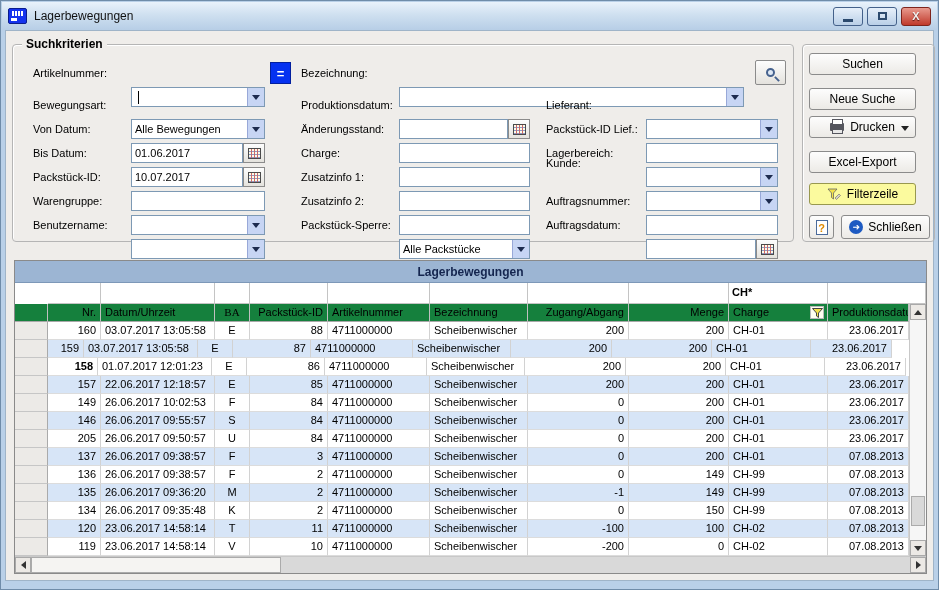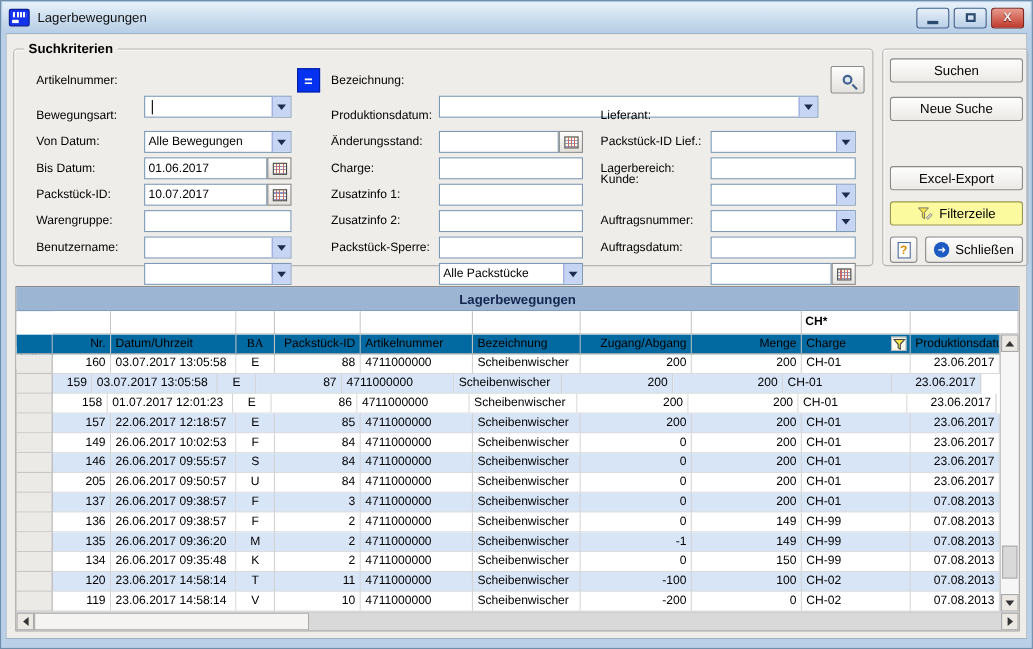--- a/index.html
+++ b/index.html
@@ -68,21 +68,21 @@
   .lookup-btn { position:absolute; width:31px; height:25px; border:1px solid #8b8b8b; border-radius:2px;
     background:linear-gradient(#fdfdfd,#e4e2dd); display:flex; align-items:center; justify-content:center; }
   .mag-glyph { width:9px; height:9px; border:2px solid #46628e; border-radius:50%;
     background:#dfe9f5; position:relative; }
   .mag-glyph::after { content:""; position:absolute; width:6px; height:2px; background:#46628e;
     transform:rotate(45deg); left:6px; top:8px; }
 
   
   .panel { position:absolute; left:796px; top:13px; width:133px; height:198px;
     border:1px solid #b5b5b5; border-radius:4px; box-shadow:inset 1px 1px 0 #fff; }
-  .pbtn { position:absolute; left:6px; width:121px; height:22px;
+  .pbtn { position:absolute; left:6px; width:107px; height:22px;
     border:1px solid #8b8b8b; border-radius:3px; background:linear-gradient(#fdfdfd,#eceae6);
     font-family:"Liberation Sans",sans-serif; font-size:12px;
     display:flex; align-items:center; justify-content:center; gap:6px; }
   .pbtn.yellow { background:#fbfa9e; border-color:#98984f; }
   .printer-glyph { width:14px; height:8px; background:#55565e; border-radius:1px; position:relative; }
   .printer-glyph::before { content:""; position:absolute; left:2px; top:-4px; width:9px; height:4px;
     background:#fff; border:1px solid #55565e; }
   .printer-glyph::after { content:""; position:absolute; left:2px; bottom:-3px; width:9px; height:3px;
     background:#e8e8e8; border:1px solid #55565e; }
   .drop-tri { position:absolute; right:6px; top:9px; width:0; height:0;
@@ -109,21 +109,21 @@
   .filter-row { height:21px; display:flex; background:#fff; }
   .fcell { height:21px; border-right:1px solid #c4c4c4; border-bottom:1px solid #c4c4c4;
     padding:3px 3px; background:#fff; overflow:hidden; white-space:nowrap; }
   .fcell.flabel-cell { font-size:12px;margin-top:32px; }
   .fcell.bold { font-weight:bold; }
   .body-flex { display:flex; }
   .content { width:894px; overflow:hidden; }
   .grid-row { display:flex; height:18px; }
   .cell { height:18px; line-height:17px; padding:0 4px; overflow:hidden; white-space:nowrap;
     border-right:1px solid #d2d2d2; border-bottom:1px solid #dcdcdc; }
-  .header-row .cell { background:#0369a1; border-right:1px solid #c0c0c0; border-bottom:1px solid #a8a8a8;
+  .header-row .cell { background:#15803d; border-right:1px solid #c0c0c0; border-bottom:1px solid #a8a8a8;
     position:relative; }
   .sel-cell { background:#eceae7; border-right:1px solid #aaa; border-bottom:1px solid #c6c6c6; }
   .row-blue .cell { background:#d7e5f7; }
   .row-white .cell { background:#fff; }
   .row-blue .sel-cell, .row-white .sel-cell { background:#eceae7; }
   .al-left{text-align:left} .al-right{text-align:right} .al-center{text-align:center}
   .funnel-box { position:absolute; right:3px; top:2px; width:14px; height:13px; background:#fffef0;
     border:1px solid #b9b9b9; display:flex; align-items:center; justify-content:center; }
 
   
@@ -326,20 +326,25 @@
         <input class="tinput" style="width: 110px;" value="">
         <span class="cal-btn">
             <span class="cal-glyph"></span>
           </span>
       </div>
     </div>
 
     <div class="panel">
       <button class="pbtn" style="top:8px">Suchen</button>
       <button class="pbtn" style="top:43px">Neue Suche</button>
+      <button class="pbtn" style="top:71px">
+        <span class="printer-glyph"></span>
+        <span>Drucken</span>
+        <i class="drop-tri"></i>
+      </button>
       <button class="pbtn" style="top:106px">Excel-Export</button>
       <button class="pbtn yellow" style="top:138px">
         <span class="funnel-pencil">
           <svg width="14" height="12" viewBox="0 0 14 12">
               <path d="M1 1 h9 l-3.5 4 v6 l-2 -1.5 v-4.5 z" fill="#f3e24a" stroke="#666" stroke-width="0.8"></path>
               <path d="M8 10 l4 -4 l1.5 1.5 l-4 4 z" fill="#d6d2c8" stroke="#666" stroke-width="0.6"></path>
             </svg>
         </span>
         <span>Filterzeile</span>
       </button>
@@ -408,21 +413,21 @@
                 <div class="cell al-right" style="width: 78px;">87</div>
                 <div class="cell al-left" style="width: 102px;">4711000000</div>
                 <div class="cell al-left" style="width: 98px;">Scheibenwischer</div>
                 <div class="cell al-right" style="width: 101px;">200</div>
                 <div class="cell al-right" style="width: 100px;">200</div>
                 <div class="cell al-left" style="width: 99px;">CH-01</div>
                 <div class="cell al-right" style="width: 81px;">23.06.2017</div>
               </div>
               <div class="grid-row row-white">
                 <div class="cell sel-cell" style="width: 33px;"></div>
-                <div class="cell al-right" style="width: 50px;">158</div>
+                <div class="cell al-right" style="width: 50px; font-weight: bold;">158</div>
                 <div class="cell al-left" style="width: 114px;">01.07.2017 12:01:23</div>
                 <div class="cell al-center" style="width: 35px;">E</div>
                 <div class="cell al-right" style="width: 78px;">86</div>
                 <div class="cell al-left" style="width: 102px;">4711000000</div>
                 <div class="cell al-left" style="width: 98px;">Scheibenwischer</div>
                 <div class="cell al-right" style="width: 101px;">200</div>
                 <div class="cell al-right" style="width: 100px;">200</div>
                 <div class="cell al-left" style="width: 99px;">CH-01</div>
                 <div class="cell al-right" style="width: 81px;">23.06.2017</div>
               </div>

